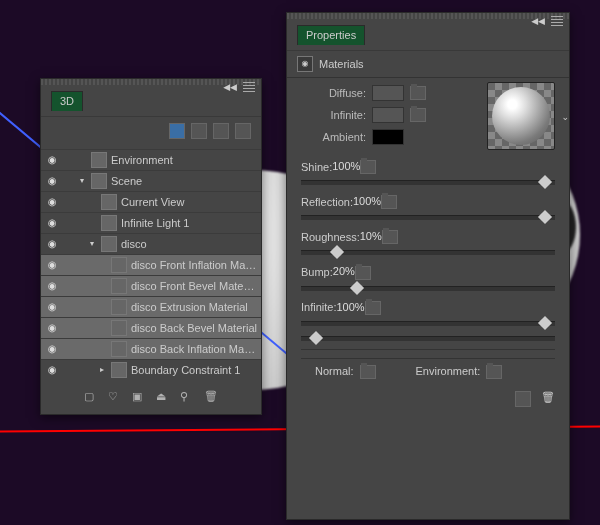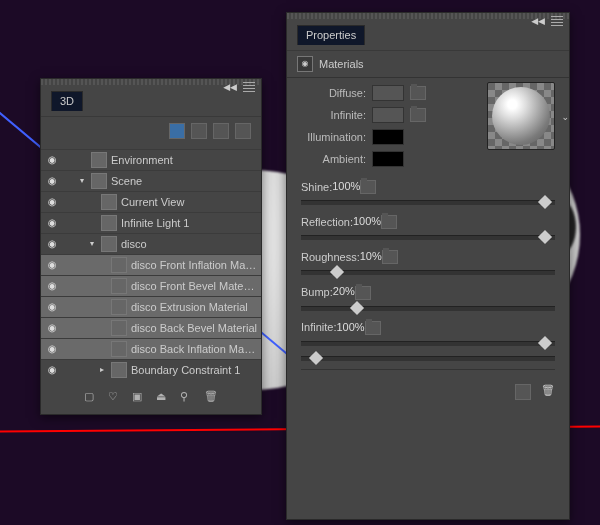--- a/index.html
+++ b/index.html
@@ -9,21 +9,21 @@
 
   .panel{position:absolute;background:#454545;border:1px solid #2a2a2a;box-shadow:0 3px 10px rgba(0,0,0,.5)}
   .panel-gripper{position:absolute;top:0;left:0;right:0;height:6px;background:repeating-linear-gradient(to right,#555 0 2px,#454545 2px 4px)}
   .collapse-arrow{position:absolute;right:24px;top:3px;font-size:9px}
   .menu-lines{position:absolute;right:6px;top:3px;width:12px;height:10px;background:linear-gradient(#aaa 1px,transparent 1px) 0 0/100% 3px}
 
   .p3d{left:40px;top:78px;width:220px;height:335px}
   .pprop{left:286px;top:12px;width:282px;height:506px}
 
   .strip{padding:6px 10px;border-bottom:1px solid #393939}
-  .tab{display:inline-block;background:#0f172a;padding:3px 8px;border:1px solid #2a2a2a;border-bottom:none;margin-bottom:-1px}
+  .tab{display:inline-block;background:#14532d;padding:3px 8px;border:1px solid #2a2a2a;border-bottom:none;margin-bottom:-1px}
 
   .toolbar{display:flex;gap:6px;justify-content:flex-end;padding:6px 10px}
   .tool{width:14px;height:14px;background:#555;border:1px solid #666}
   .tool.on{background:#3a6ea5}
 
   .tree{padding:4px 0}
   .row{display:flex;align-items:center;height:20px;padding:0 4px;gap:4px;border-top:1px solid #3b3b3b}
   .row.sel{background:#6a6a6a}
   .eye{width:14px;flex:none;text-align:center;font-size:10px;color:#ddd}
   .car{width:10px;flex:none;text-align:center;font-size:8px}
@@ -191,24 +191,20 @@
           <label>Diffuse:</label>
           <div class="sw"></div>
           <div class="folder"></div>
         </div>
         <div class="form-row">
           <label>Infinite:</label>
           <div class="sw"></div>
           <div class="folder"></div>
         </div>
         <div class="form-row">
-          <label>Illumination:</label>
-          <div class="sw blk"></div>
-        </div>
-        <div class="form-row">
           <label>Ambient:</label>
           <div class="sw blk"></div>
         </div>
       </div>
       <div style="position:relative">
         <div class="preview"></div>
         <span class="prev-car">⌄</span>
       </div>
     </div>
 
@@ -259,19 +255,29 @@
           </div>
         </div>
         <div class="slider-row">
           <div class="track">
             <div class="thumb" style="left:6%"></div>
           </div>
         </div>
       </div>
 
     <div class="hr"></div>
+    <div class="foot">
+      <div style="display:flex;align-items:center;gap:6px">
+        <span>Normal:</span>
+        <div class="folder"></div>
+      </div>
+      <div style="display:flex;align-items:center;gap:6px">
+        <span>Environment:</span>
+        <div class="folder"></div>
+      </div>
+    </div>
   </div>
 
   <div class="actions">
     <div class="tool"></div>
     <div>🗑</div>
   </div>
 </div>
 
 </body></html>

